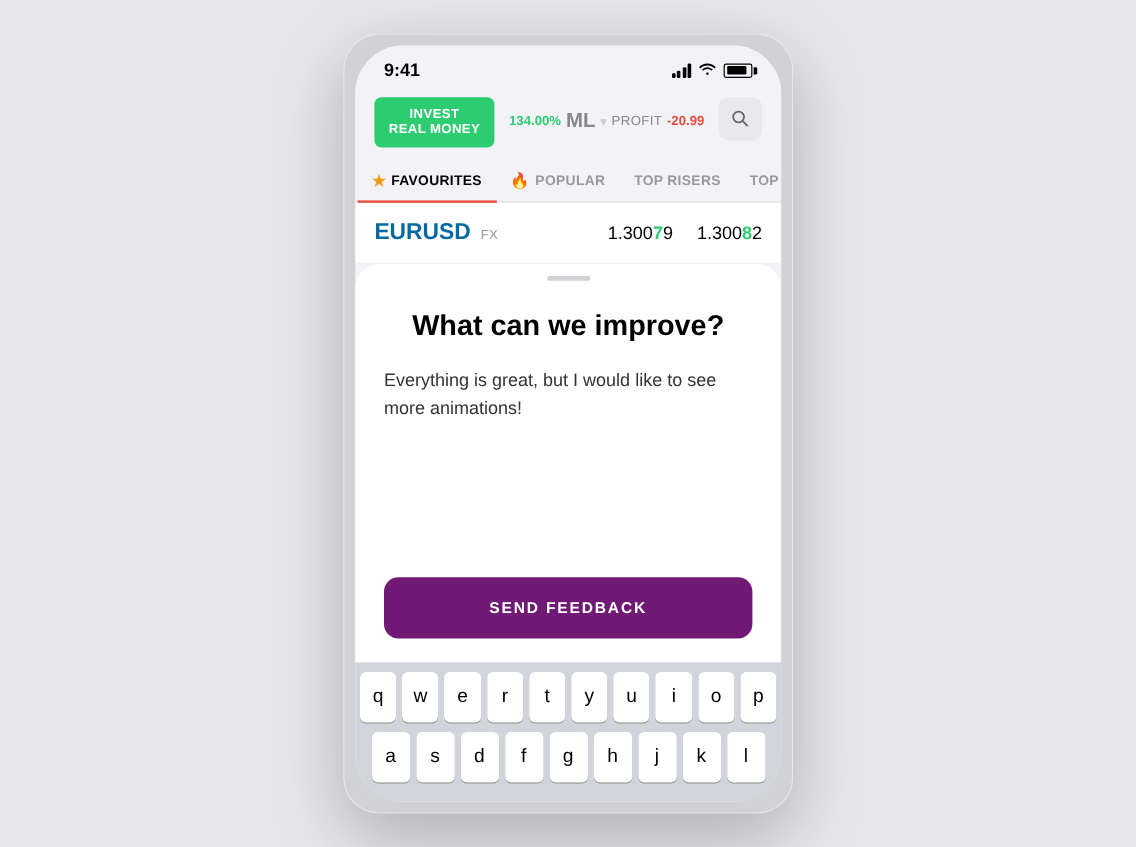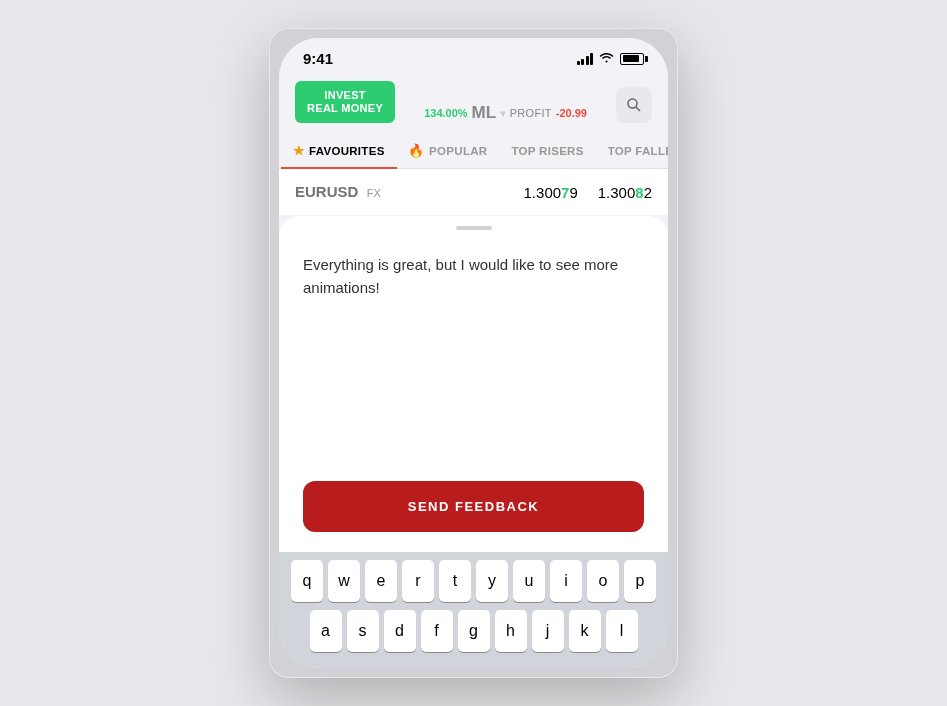--- a/index.html
+++ b/index.html
@@ -9,24 +9,24 @@
       height: 706px;
       background: #e8e8ec;
       display: flex;
       align-items: center;
       justify-content: center;
       font-family: -apple-system, BlinkMacSystemFont, 'Helvetica Neue', Arial, sans-serif;
       overflow: hidden;
     }
 
     .phone-wrapper {
-      width: 409px;
+      width: 375px;
       height: 650px;
       background: #d1d1d6;
-      border-radius: 20px;
+      border-radius: 30px;
       padding: 10px;
       box-shadow: 0 20px 60px rgba(0,0,0,0.25), inset 0 0 0 1px rgba(255,255,255,0.5);
       position: relative;
     }
 
     .phone-screen {
       width: 100%;
       height: 100%;
       background: #f2f2f7;
       border-radius: 40px;
@@ -103,21 +103,21 @@
       height: 100%;
       background: #000;
       border-radius: 1px;
     }
 
     
     .app-header {
       background: #f2f2f7;
       padding: 8px 16px 10px;
       display: flex;
-      align-items: flex-end;
+      align-items: flex-start;
       justify-content: space-between;
       flex-shrink: 0;
     }
 
     .invest-btn {
       background: #2ecc71;
       color: #fff;
       border: none;
       border-radius: 6px;
       padding: 8px 12px;
@@ -243,23 +243,23 @@
       background: #fff;
       padding: 14px 16px;
       display: flex;
       align-items: center;
       justify-content: space-between;
       border-bottom: 1px solid #f0f0f0;
       flex-shrink: 0;
     }
 
     .market-symbol {
-      font-size: 15px;
+      font-size: 19px;
       font-weight: 700;
-      color: #737373;
+      color: #0369a1;
     }
 
     .market-type {
       font-size: 11px;
       font-weight: 500;
       color: #999;
       margin-left: 4px;
       text-transform: uppercase;
     }
 
@@ -321,21 +321,21 @@
       font-size: 15px;
       color: #333;
       line-height: 1.5;
       resize: none;
       background: transparent;
       font-family: inherit;
       min-height: 80px;
     }
 
     .send-feedback-btn {
-      background: #b91c1c;
+      background: #701a75;
       color: #fff;
       border: none;
       border-radius: 12px;
       padding: 18px;
       font-size: 13px;
       font-weight: 700;
       text-transform: uppercase;
       letter-spacing: 1.5px;
       cursor: pointer;
       width: 100%;
@@ -453,20 +453,21 @@
         </span>
         <span class="market-price">
           1.300<span class="changed">8</span>2
         </span>
       </div>
     </div>
 
     <div class="bottom-sheet">
       <div class="sheet-handle"></div>
       <div class="sheet-content">
+        <h2 class="sheet-title">What can we improve?</h2>
         <textarea class="sheet-textarea" style="">Everything is great, but I would like to see more animations!</textarea>
         <button class="send-feedback-btn">SEND FEEDBACK</button>
       </div>
     </div>
 
     <div class="keyboard">
       <div class="keyboard-row">
         <button class="key">q</button>
         <button class="key">w</button>
         <button class="key">e</button>

